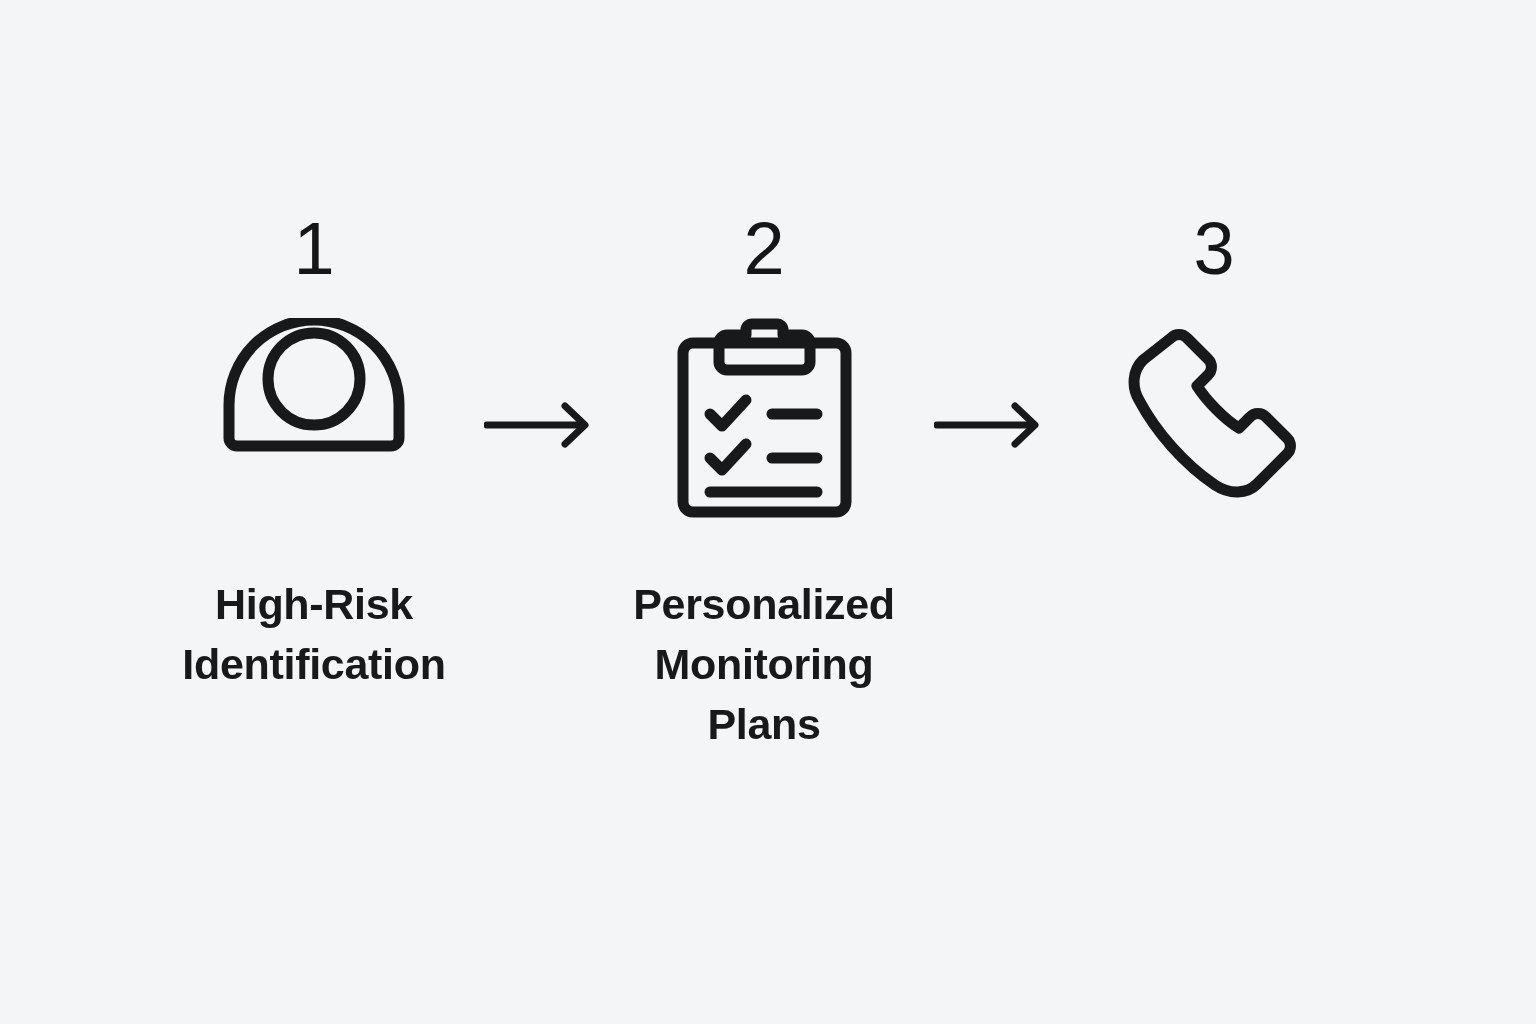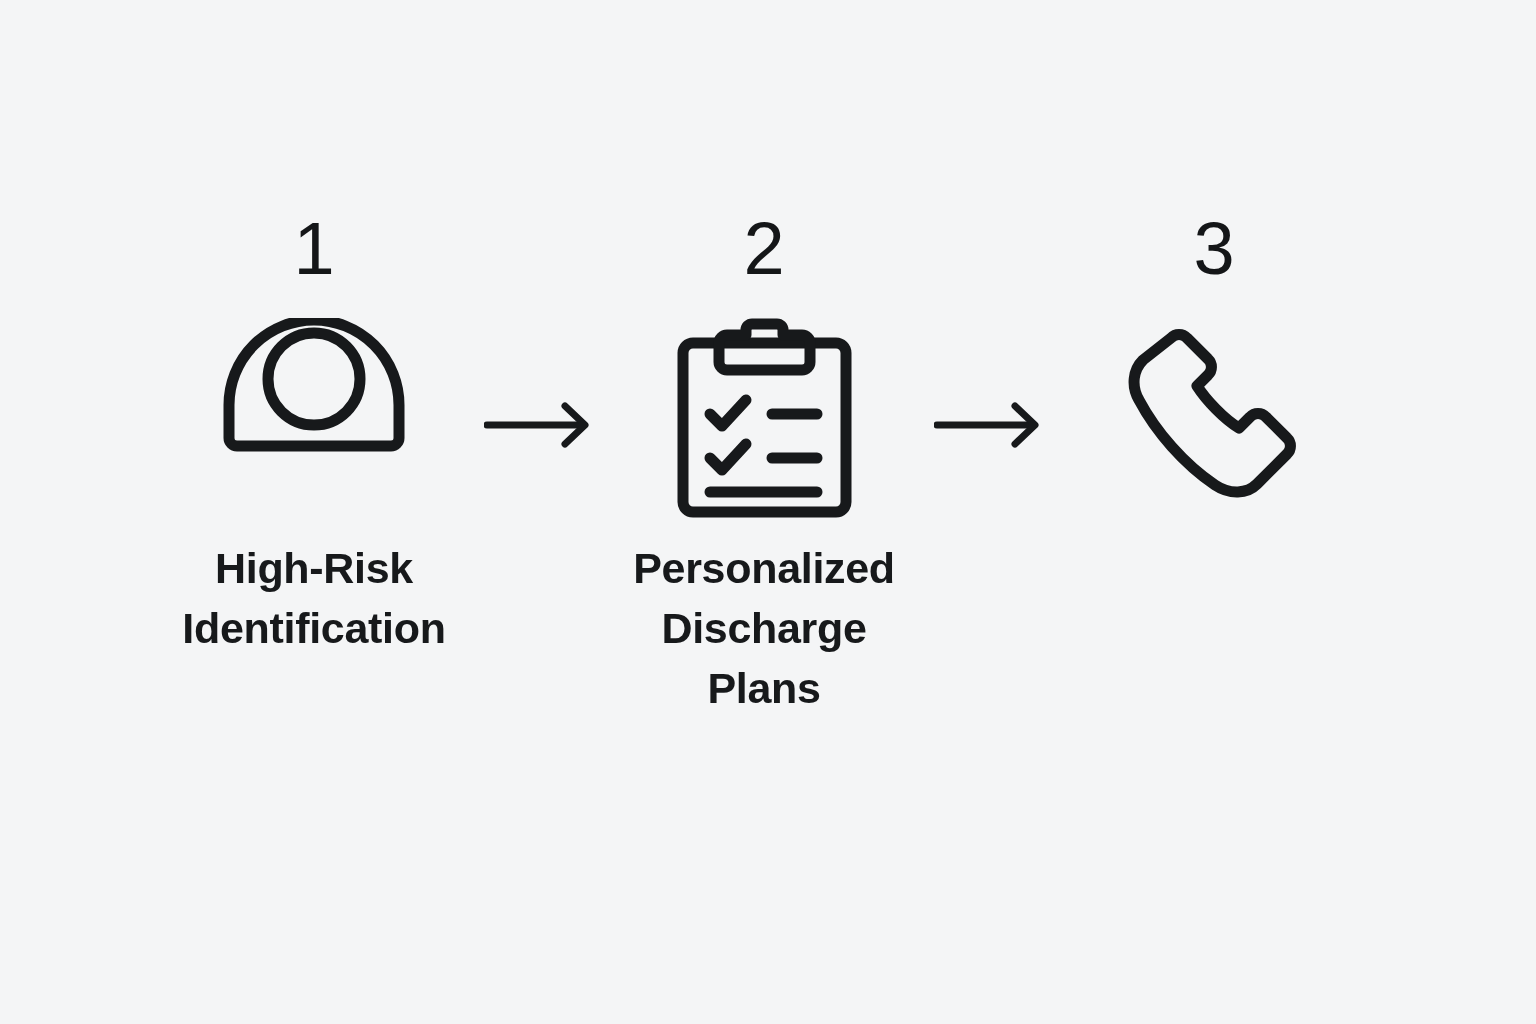--- a/index.html
+++ b/index.html
@@ -65,21 +65,21 @@
   .step-icon {
     margin-top: 24px;
     height: 200px;
     width: 220px;
     display: flex;
     align-items: center;
     justify-content: center;
   }
 
   .step-label {
-    margin-top: 20px;
+    margin-top: 56px;
     font-family: "Liberation Sans", sans-serif;
     font-size: 43px;
     font-weight: 700;
     line-height: 60px;
     color: #17191b;
     text-align: center;
     letter-spacing: -0.3px;
     white-space: pre-line;
   }
 
@@ -148,21 +148,21 @@
 
             <polyline points="33,140 45,152 69,126"></polyline>
 
             <line x1="95" y1="140" x2="140" y2="140"></line>
 
             <line x1="33" y1="174" x2="140" y2="174"></line>
           </svg>
         </div>
 
         <div class="step-label">Personalized
-Discharge Plans</div>
+Monitoring Plans</div>
       </div>
 
       <div class="arrow">
         <svg width="110" height="46" viewBox="0 0 110 46" fill="none" stroke="#17191b" stroke-width="7" stroke-linecap="round" stroke-linejoin="round">
           <line x1="3" y1="23" x2="100" y2="23"></line>
           <polyline points="81,4 101,23 81,42"></polyline>
         </svg>
       </div>
 
       <div class="step">

